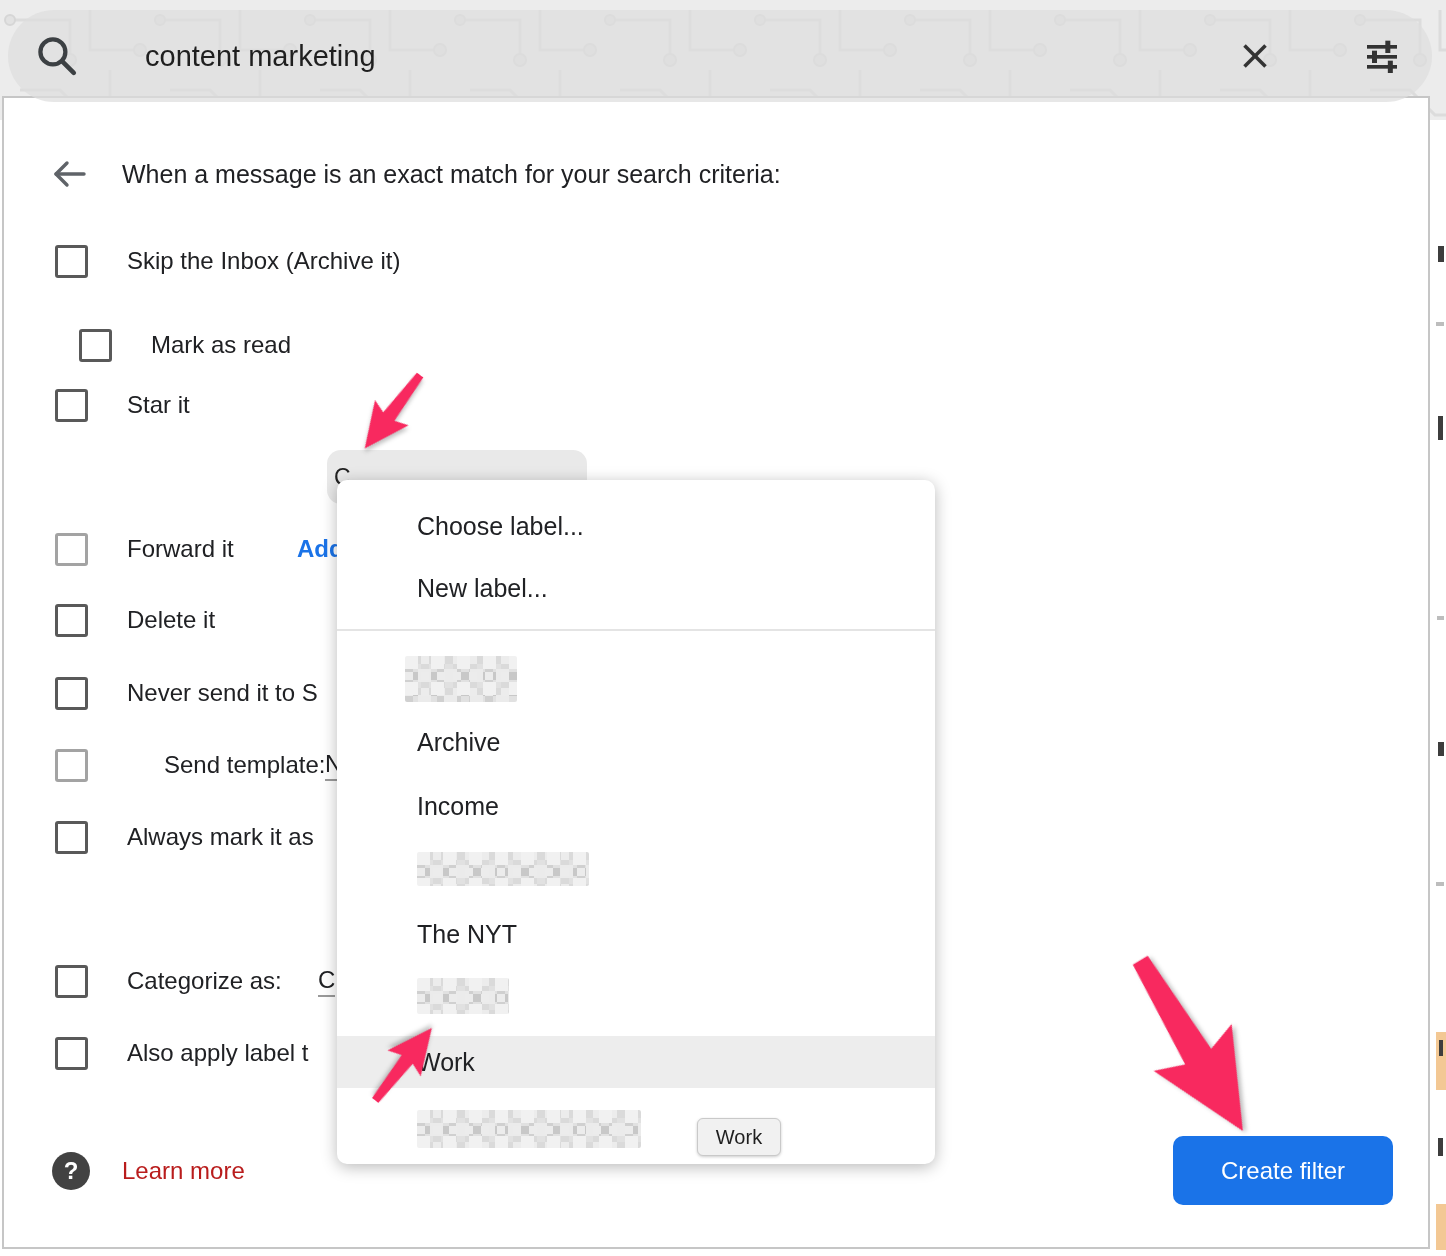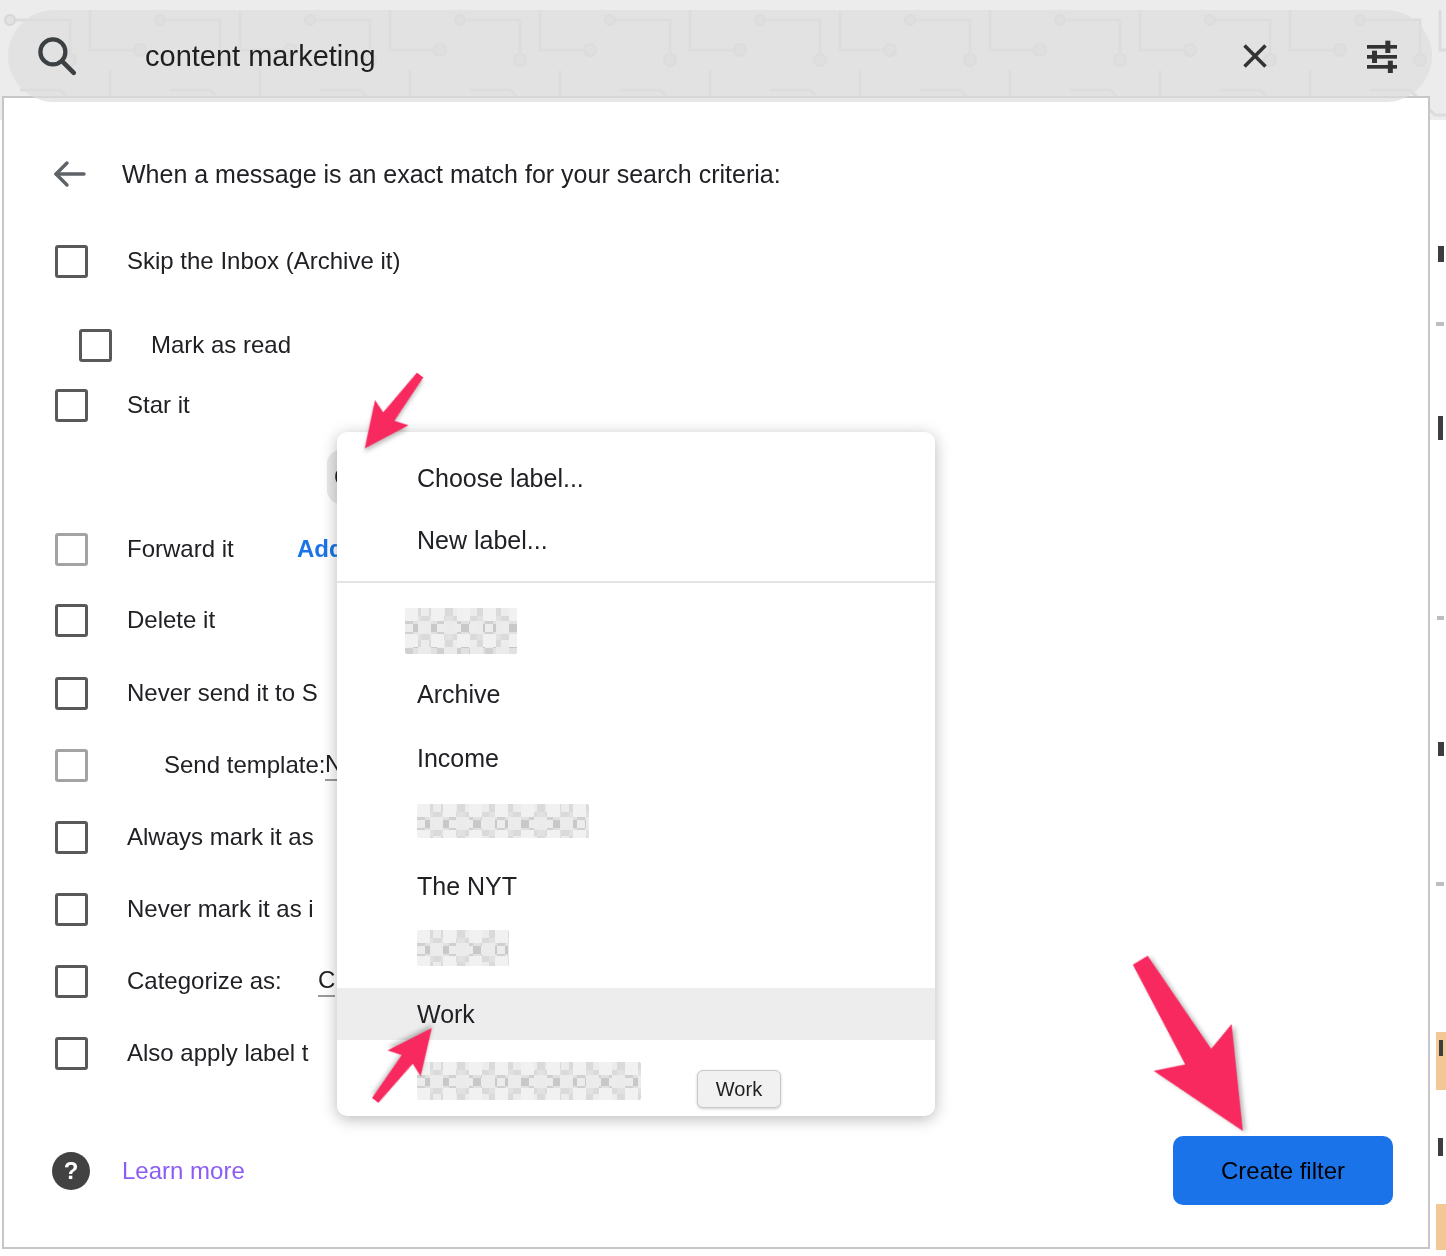--- a/index.html
+++ b/index.html
@@ -30,33 +30,33 @@
   .cb{width:27px;height:27px;border:3px solid #595959;border-radius:3px;background:#fff;flex:0 0 auto;cursor:pointer;}
   .cb.light{border-color:#a3a3a3;}
   .lbl{margin-left:39px;font-size:24px;color:#202124;white-space:nowrap;}
   .row .extra-link{position:absolute;left:242px;font-size:24px;color:#1a73e8;font-weight:bold;white-space:nowrap;}
   .row .extra-val{position:absolute;font-size:24px;color:#202124;border-bottom:2px solid #9a9a9a;padding-bottom:1px;white-space:nowrap;}
 
   
   .label-chip{position:absolute;left:327px;top:450px;width:260px;height:54px;border-radius:14px;background:#e9e9e9;z-index:2;font-size:23px;color:#222;line-height:54px;padding-left:7px;box-sizing:border-box;}
 
   
-  .menu{position:absolute;left:337px;top:432px;width:598px;height:684px;background:#ffffff;border-radius:10px;box-shadow:0 3px 16px rgba(0,0,0,0.28);z-index:5;}
+  .menu{position:absolute;left:337px;top:480px;width:598px;height:684px;background:#ffffff;border-radius:10px;box-shadow:0 3px 16px rgba(0,0,0,0.28);z-index:5;}
   .mi{position:absolute;left:0;width:100%;padding-left:80px;box-sizing:border-box;font-size:25px;color:#202124;cursor:pointer;}
   .mi-divider{position:absolute;left:0;width:100%;height:2px;background:#e4e4e4;}
   .mi-highlight{background:#ededed;}
   .mosaic{position:absolute;border-radius:2px;cursor:pointer;opacity:.9;
     background-image:conic-gradient(#bfbfbf 25%,#dedede 25% 50%,#cccccc 50% 75%,#ebebeb 75%),conic-gradient(#d7d7d7 25%,#e9e9e9 25% 50%,#c3c3c3 50% 75%,#f0f0f0 75%);
     background-size:16px 16px,26px 26px;background-blend-mode:lighten;}
   .tooltip{position:absolute;left:360px;top:638px;width:84px;height:38px;background:#f1f1f1;border:1px solid #c9c9c9;border-radius:6px;box-shadow:0 1px 3px rgba(0,0,0,0.2);font-size:20px;color:#1f1f1f;text-align:center;line-height:36px;box-sizing:border-box;}
 
   
   .help-btn{position:absolute;left:52px;top:1152px;width:38px;height:38px;border-radius:50%;background:#424242;color:#fff;font-size:24px;font-weight:bold;text-align:center;line-height:38px;z-index:2;cursor:pointer;}
-  .learn-more{position:absolute;left:122px;top:1157px;font-size:24px;color:#8b5cf6;z-index:2;cursor:pointer;}
-  .create-filter{position:absolute;left:1173px;top:1136px;width:220px;height:69px;background:#1a73e8;border:none;border-radius:10px;color:#000000;font-family:"Liberation Sans",sans-serif;font-size:24px;cursor:pointer;z-index:6;}
+  .learn-more{position:absolute;left:122px;top:1157px;font-size:24px;color:#b91c1c;z-index:2;cursor:pointer;}
+  .create-filter{position:absolute;left:1173px;top:1136px;width:220px;height:69px;background:#1a73e8;border:none;border-radius:10px;color:#ffffff;font-family:"Liberation Sans",sans-serif;font-size:24px;cursor:pointer;z-index:6;}
 
   
   .arrow{position:absolute;z-index:10;filter:drop-shadow(2px 3px 2px rgba(0,0,0,0.25));pointer-events:none;}
 
   
   .frag{position:absolute;z-index:1;}
   .frag.dark{background:#3d3d3d;}
   .frag.gray{background:#bdbdbd;}
   .frag.orange{background:#f3c894;}
 </style>
@@ -164,24 +164,20 @@
   </div>
   <div class="row" style="top:729px;gap:37px;">
     <span class="cb light"></span>
     <span class="lbl">Send template:</span>
     <span class="extra-val" style="left:270px;">N</span>
   </div>
   <div class="row" style="top:801px;">
     <span class="cb"></span>
     <span class="lbl">Always mark it as</span>
   </div>
-  <div class="row" style="top:873px;">
-    <span class="cb"></span>
-    <span class="lbl">Never mark it as i</span>
-  </div>
   <div class="row" style="top:945px;">
     <span class="cb"></span>
     <span class="lbl">Categorize as:</span>
     <span class="extra-val" style="left:263px;">C</span>
   </div>
   <div class="row" style="top:1017px;">
     <span class="cb"></span>
     <span class="lbl">Also apply label t</span>
   </div>
 

